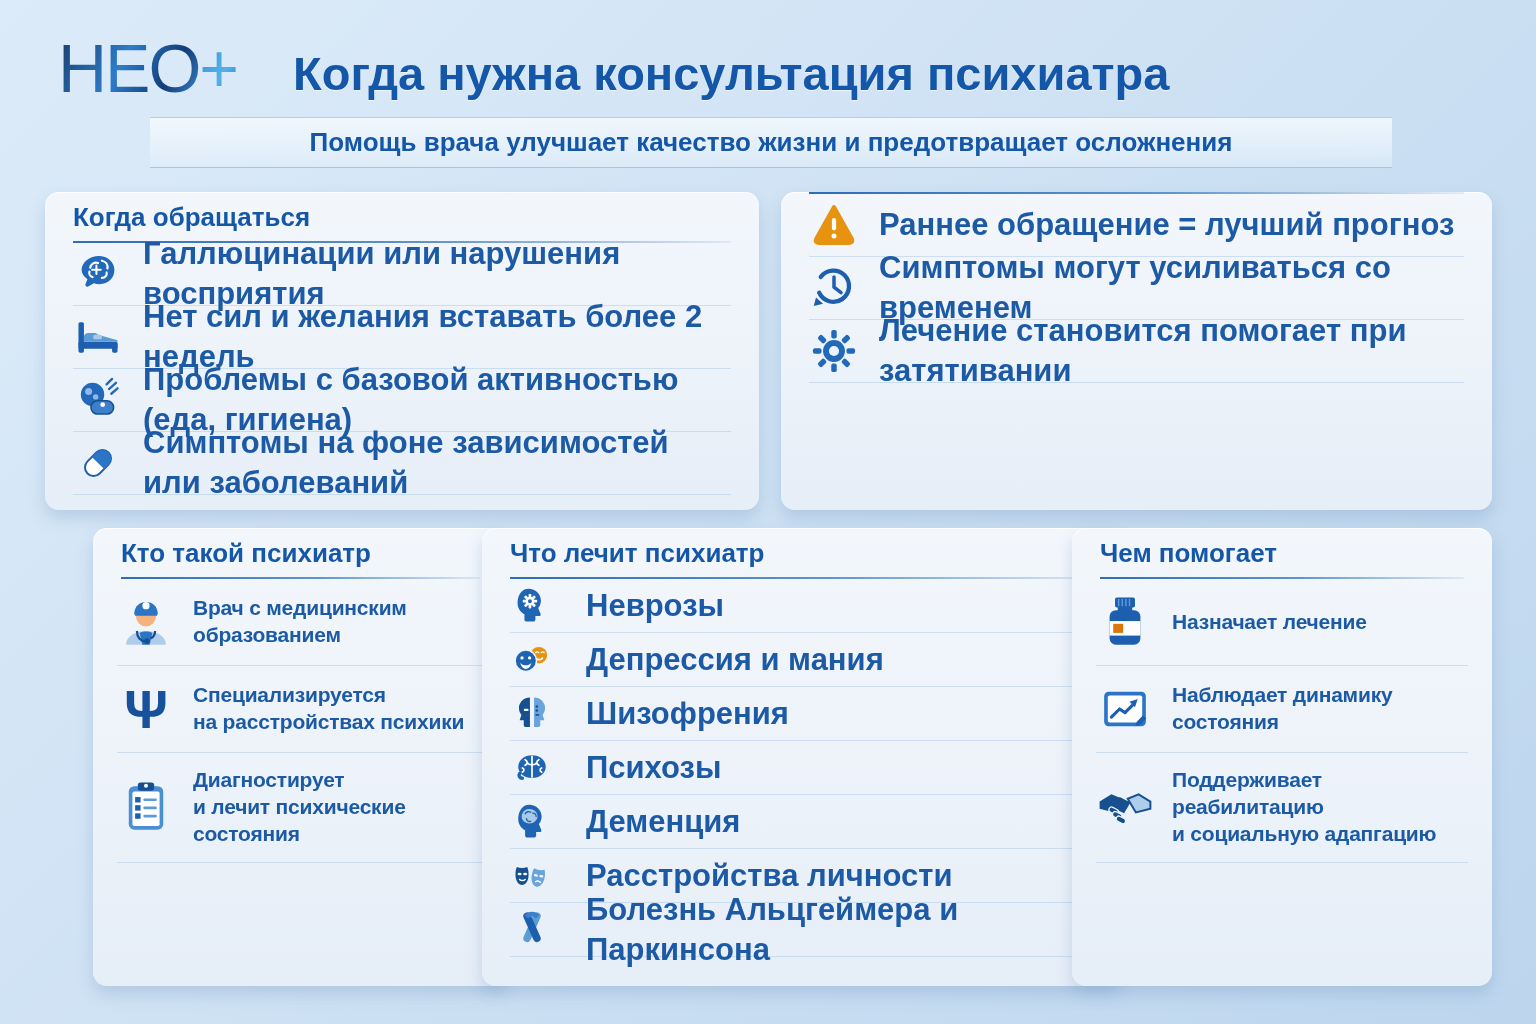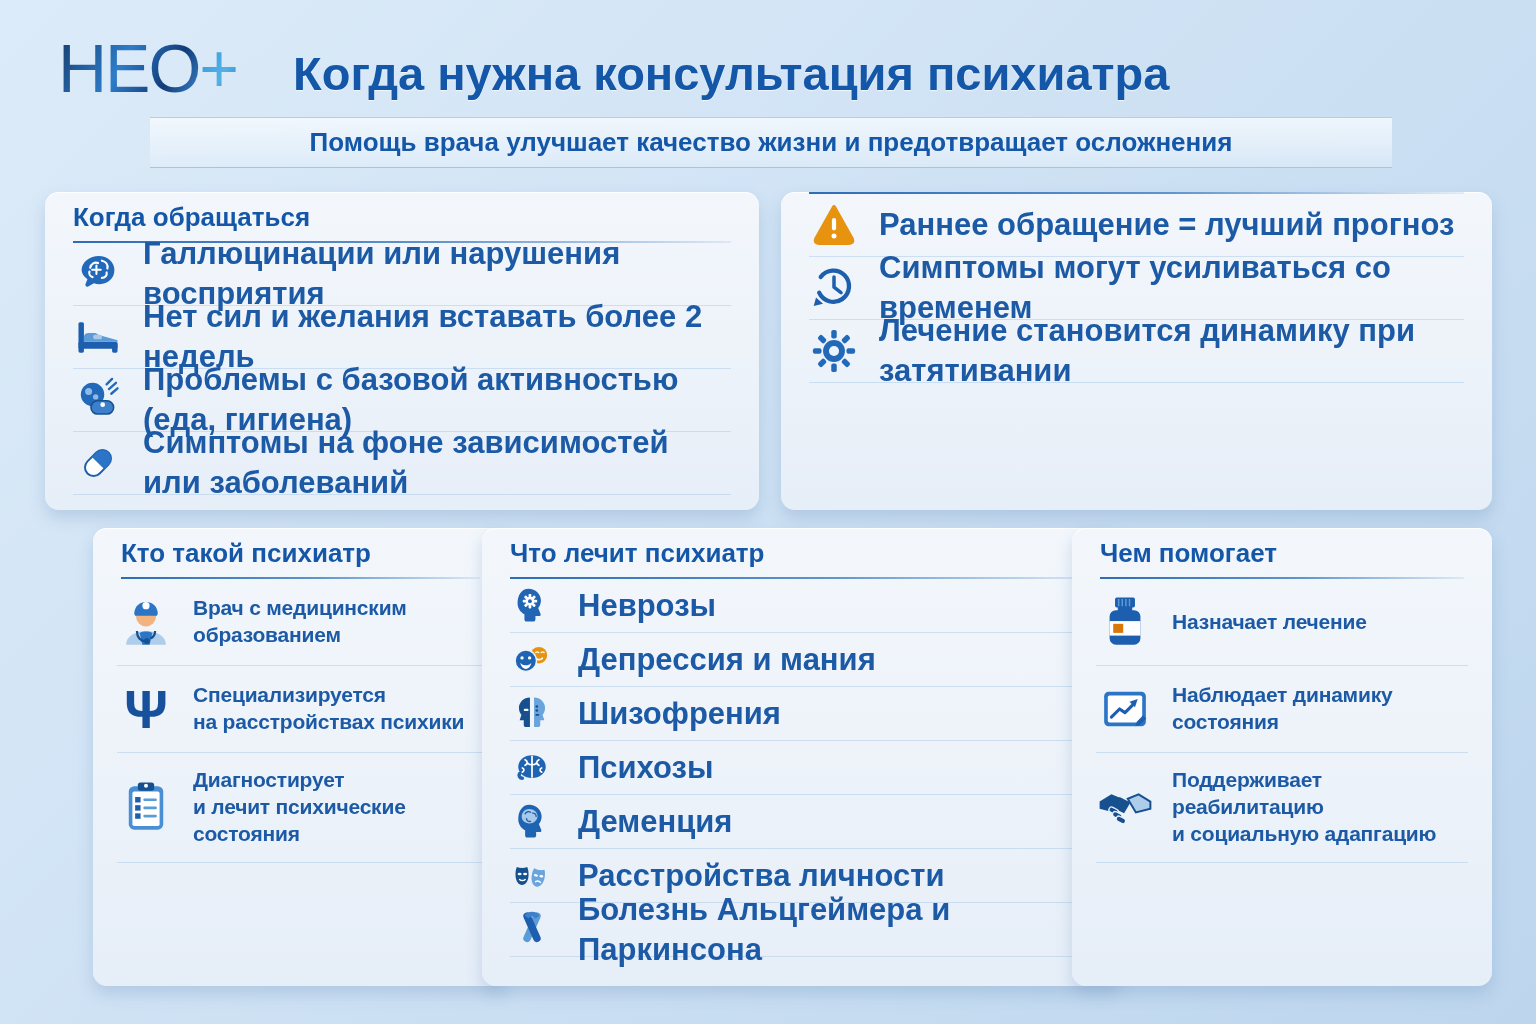--- a/index.html
+++ b/index.html
@@ -43,21 +43,21 @@
 
   .card-title { padding:10px 28px 8px; font-size:26px; font-weight:bold; color:#1457a8; }
   .rule { height:2px; margin:0 28px;
     background:linear-gradient(90deg,#2e6cb8 0%,#5f94cc 55%,rgba(160,195,230,.25) 100%); }
 
   .row { display:flex; align-items:center; gap:20px; margin:0 28px;
     border-bottom:1px solid rgba(165,195,228,.45); }
   .row:last-child { border-bottom:1px solid rgba(165,195,228,.45); }
 
   .card-when .row, .card-why .row { height:63px; }
-  .card-treats .row { height:54px; gap:24px; }
+  .card-treats .row { height:54px; gap:32px; }
   .card-who .row, .card-helps .row { padding:14px 0; gap:18px; margin:0 24px; }
 
   .ic { flex:none; display:flex; align-items:center; justify-content:center; }
   .card-when .ic, .card-why .ic { width:50px; height:50px; }
   .card-treats .ic { width:44px; height:44px; }
   .card-who .ic, .card-helps .ic { width:58px; height:58px; }
   .ic svg { width:100%; height:100%; display:block; }
 
   .txt { font-size:31px; font-weight:bold; color:#1c5aa6; line-height:1.28; white-space:pre-line; }
   .card-who .txt, .card-helps .txt { font-size:21px; letter-spacing:-0.2px; }
@@ -167,21 +167,21 @@
             <rect x="5" y="28.5" width="11" height="7" rx="2.5"></rect>
             <rect x="48" y="28.5" width="11" height="7" rx="2.5"></rect>
             <rect x="28.5" y="5" width="7" height="11" rx="2.5" transform="rotate(45 32 32)"></rect>
             <rect x="28.5" y="48" width="7" height="11" rx="2.5" transform="rotate(45 32 32)"></rect>
             <rect x="5" y="28.5" width="11" height="7" rx="2.5" transform="rotate(45 32 32)"></rect>
             <rect x="48" y="28.5" width="11" height="7" rx="2.5" transform="rotate(45 32 32)"></rect>
           </g>
           <circle cx="32" cy="32" r="6.5" fill="#edf3fa"></circle>
         </svg>
     </span>
-    <span class="txt">Лечение становится динамику при затятивании</span>
+    <span class="txt">Лечение становится помогает при затятивании</span>
   </div>
 </section>
 
 <section class="card card-who">
   <h2 class="card-title">Кто такой психиатр</h2>
   <div class="rule"></div>
 
   <div class="row">
     <span class="ic">
       <svg viewBox="0 0 64 64">

